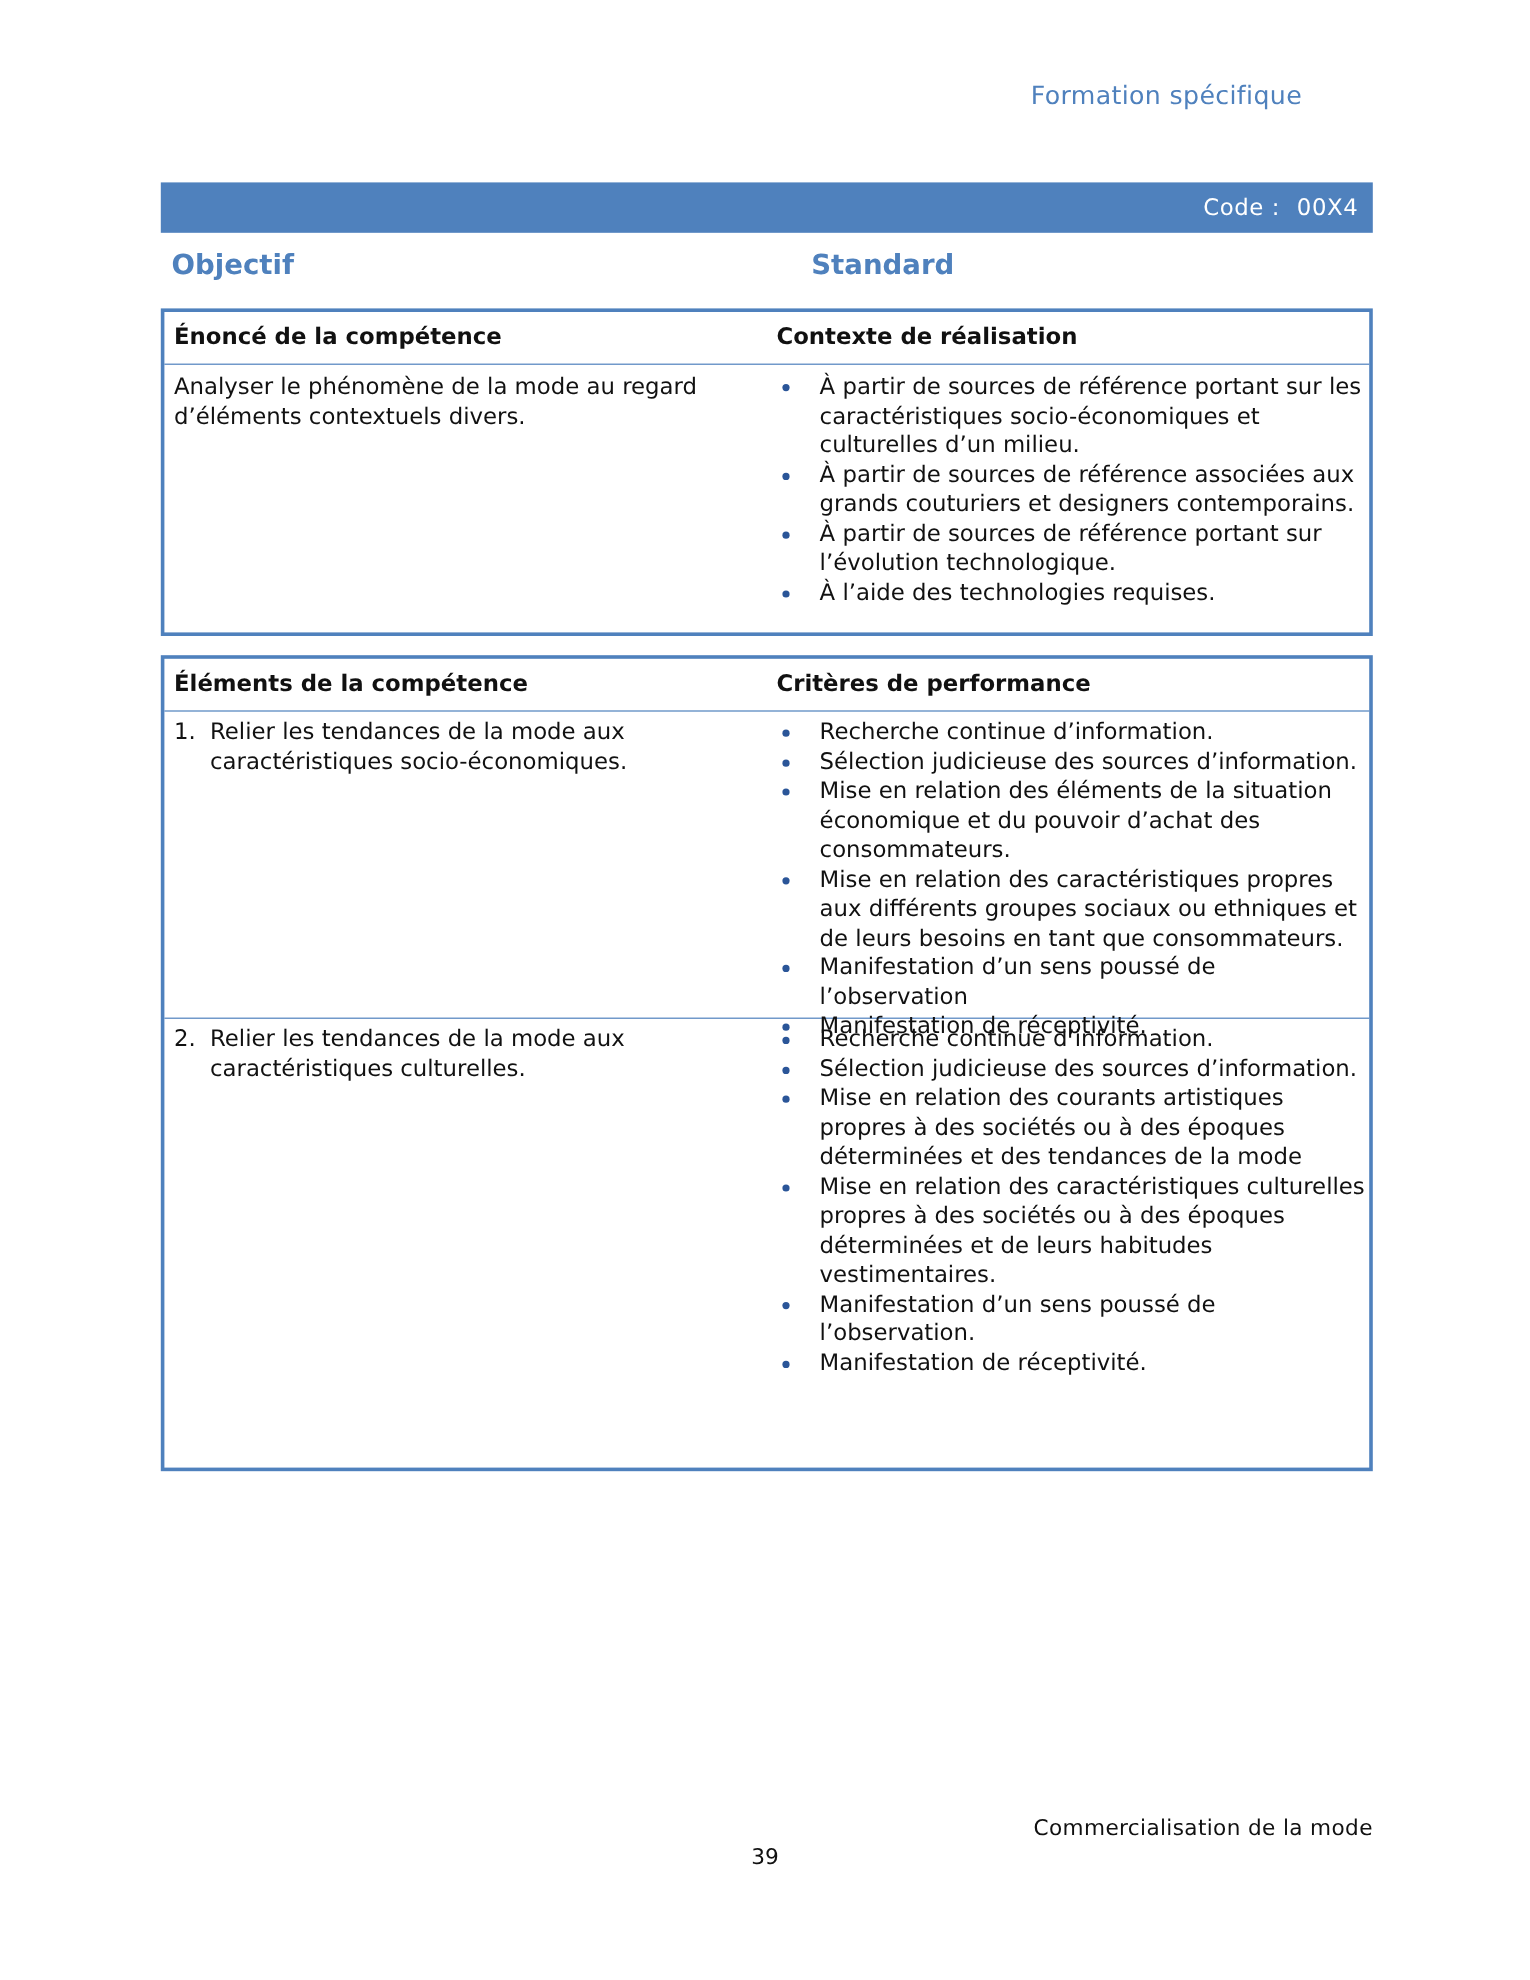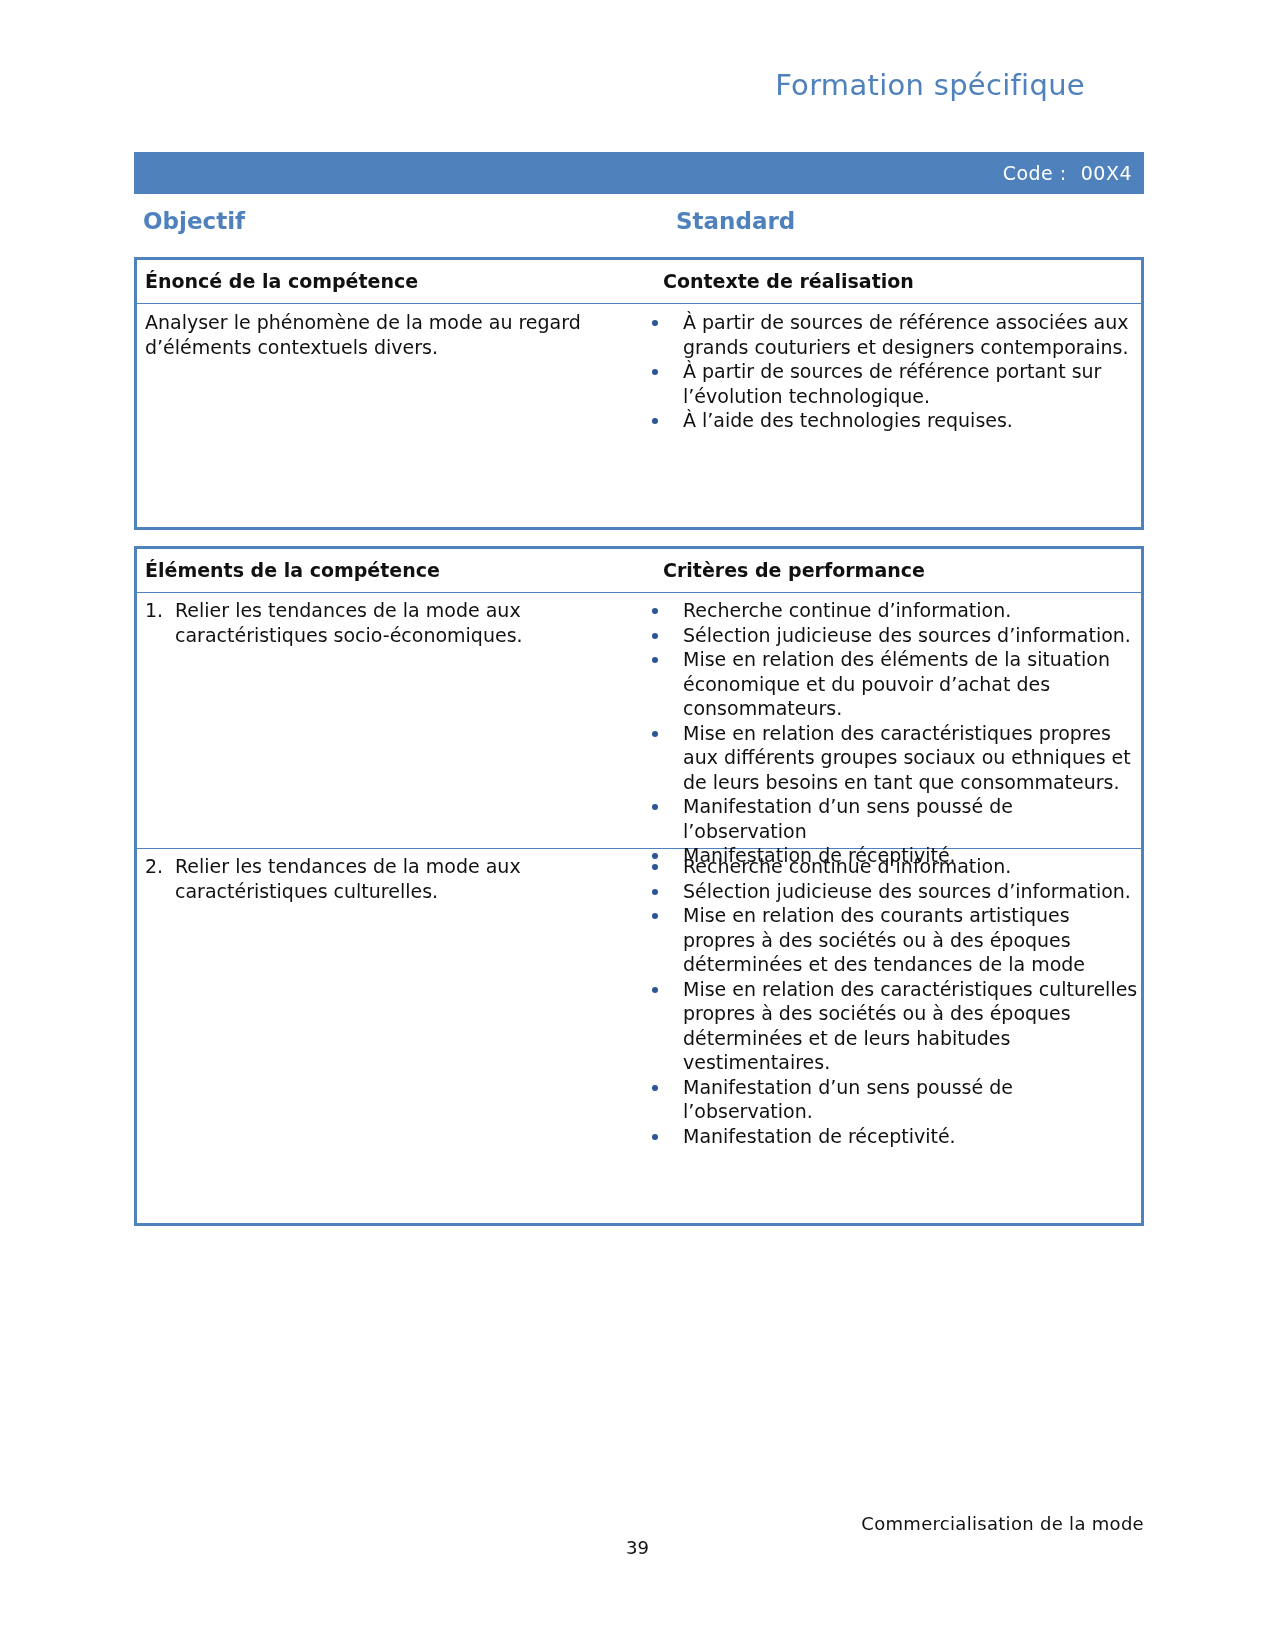--- a/index.html
+++ b/index.html
@@ -1,32 +1,32 @@
 <!DOCTYPE html>
 <html><head>
 <meta charset="utf-8">
 <style>
   html, body { margin: 0; padding: 0; background: #ffffff; }
   body { width: 1275px; height: 1650px; position: relative; overflow: hidden;
          font-family: "DejaVu Sans", sans-serif; color: #111; }
-  .page-header { position: absolute; top: 68px; right: 190px; font-size: 29px;
+  .page-header { position: absolute; top: 68px; right: 190px; font-size: 21px;
                  color: #4f81bd; letter-spacing: 0.3px; }
   .code-bar { position: absolute; top: 152px; left: 134px; width: 1010px; height: 42px;
               background: #4f81bd; color: #ffffff; font-size: 19px; letter-spacing: 0.5px;
               display: flex; align-items: center; justify-content: flex-end; padding-right: 12px;
               box-sizing: border-box; text-align: center; }
   .code-bar .code-value { margin-left: 14px; }
   .section-titles { position: absolute; top: 208px; left: 134px; width: 1010px; height: 34px; }
   .section-title { position: absolute; font-size: 23px; font-weight: bold; color: #4f81bd; }
   .section-title.objectif { left: 9px; }
   .section-title.standard { left: 542px; }
 
   .comp-table { position: absolute; left: 134px; width: 1010px; border: 3px solid #4f81bd;
                 box-sizing: border-box; border-collapse: collapse; }
-  .comp-table .hdr { display: flex; border-bottom: 1px solid #4f81bd; height: 43px; gap: 16px; }
+  .comp-table .hdr { display: flex; border-bottom: 1px solid #4f81bd; height: 43px; }
   .comp-table .hdr div { font-weight: bold; font-size: 19px; padding-top: 10px; box-sizing: border-box; }
   .col-left { width: 500px; padding-left: 8px; box-sizing: border-box; }
   .col-right { flex: 1; padding-left: 10px; box-sizing: border-box; }
   .row { display: flex; }
   .row + .row { border-top: 1px solid #4f81bd; }
   .cell-text { font-size: 19px; line-height: 24.5px; }
   ul.bullets { list-style: none; margin: 0; padding: 0; }
   ul.bullets li { position: relative; padding-left: 36px; font-size: 19px; line-height: 24.5px; }
   ul.bullets li::before { content: ""; position: absolute; left: 5px; top: 10px; width: 6px; height: 6px;
                           border-radius: 50%; background: #2a5598; }
@@ -59,20 +59,21 @@
 
 <div class="comp-table" id="table1">
   <div class="hdr">
     <div class="col-left">Énoncé de la compétence</div>
     <div class="col-right">Contexte de réalisation</div>
   </div>
   <div class="row">
     <div class="col-left cell-text">Analyser le phénomène de la mode au regard d’éléments contextuels divers.</div>
     <div class="col-right">
       <ul class="bullets">
+        <li>À partir de sources de référence portant sur les caractéristiques socio-économiques et culturelles d’un milieu.</li>
         <li>À partir de sources de référence associées aux grands couturiers et designers contemporains.</li>
         <li>À partir de sources de référence portant sur l’évolution technologique.</li>
         <li>À l’aide des technologies requises.</li>
       </ul>
     </div>
   </div>
 </div>
 
 <div class="comp-table" id="table2">
   <div class="hdr">

